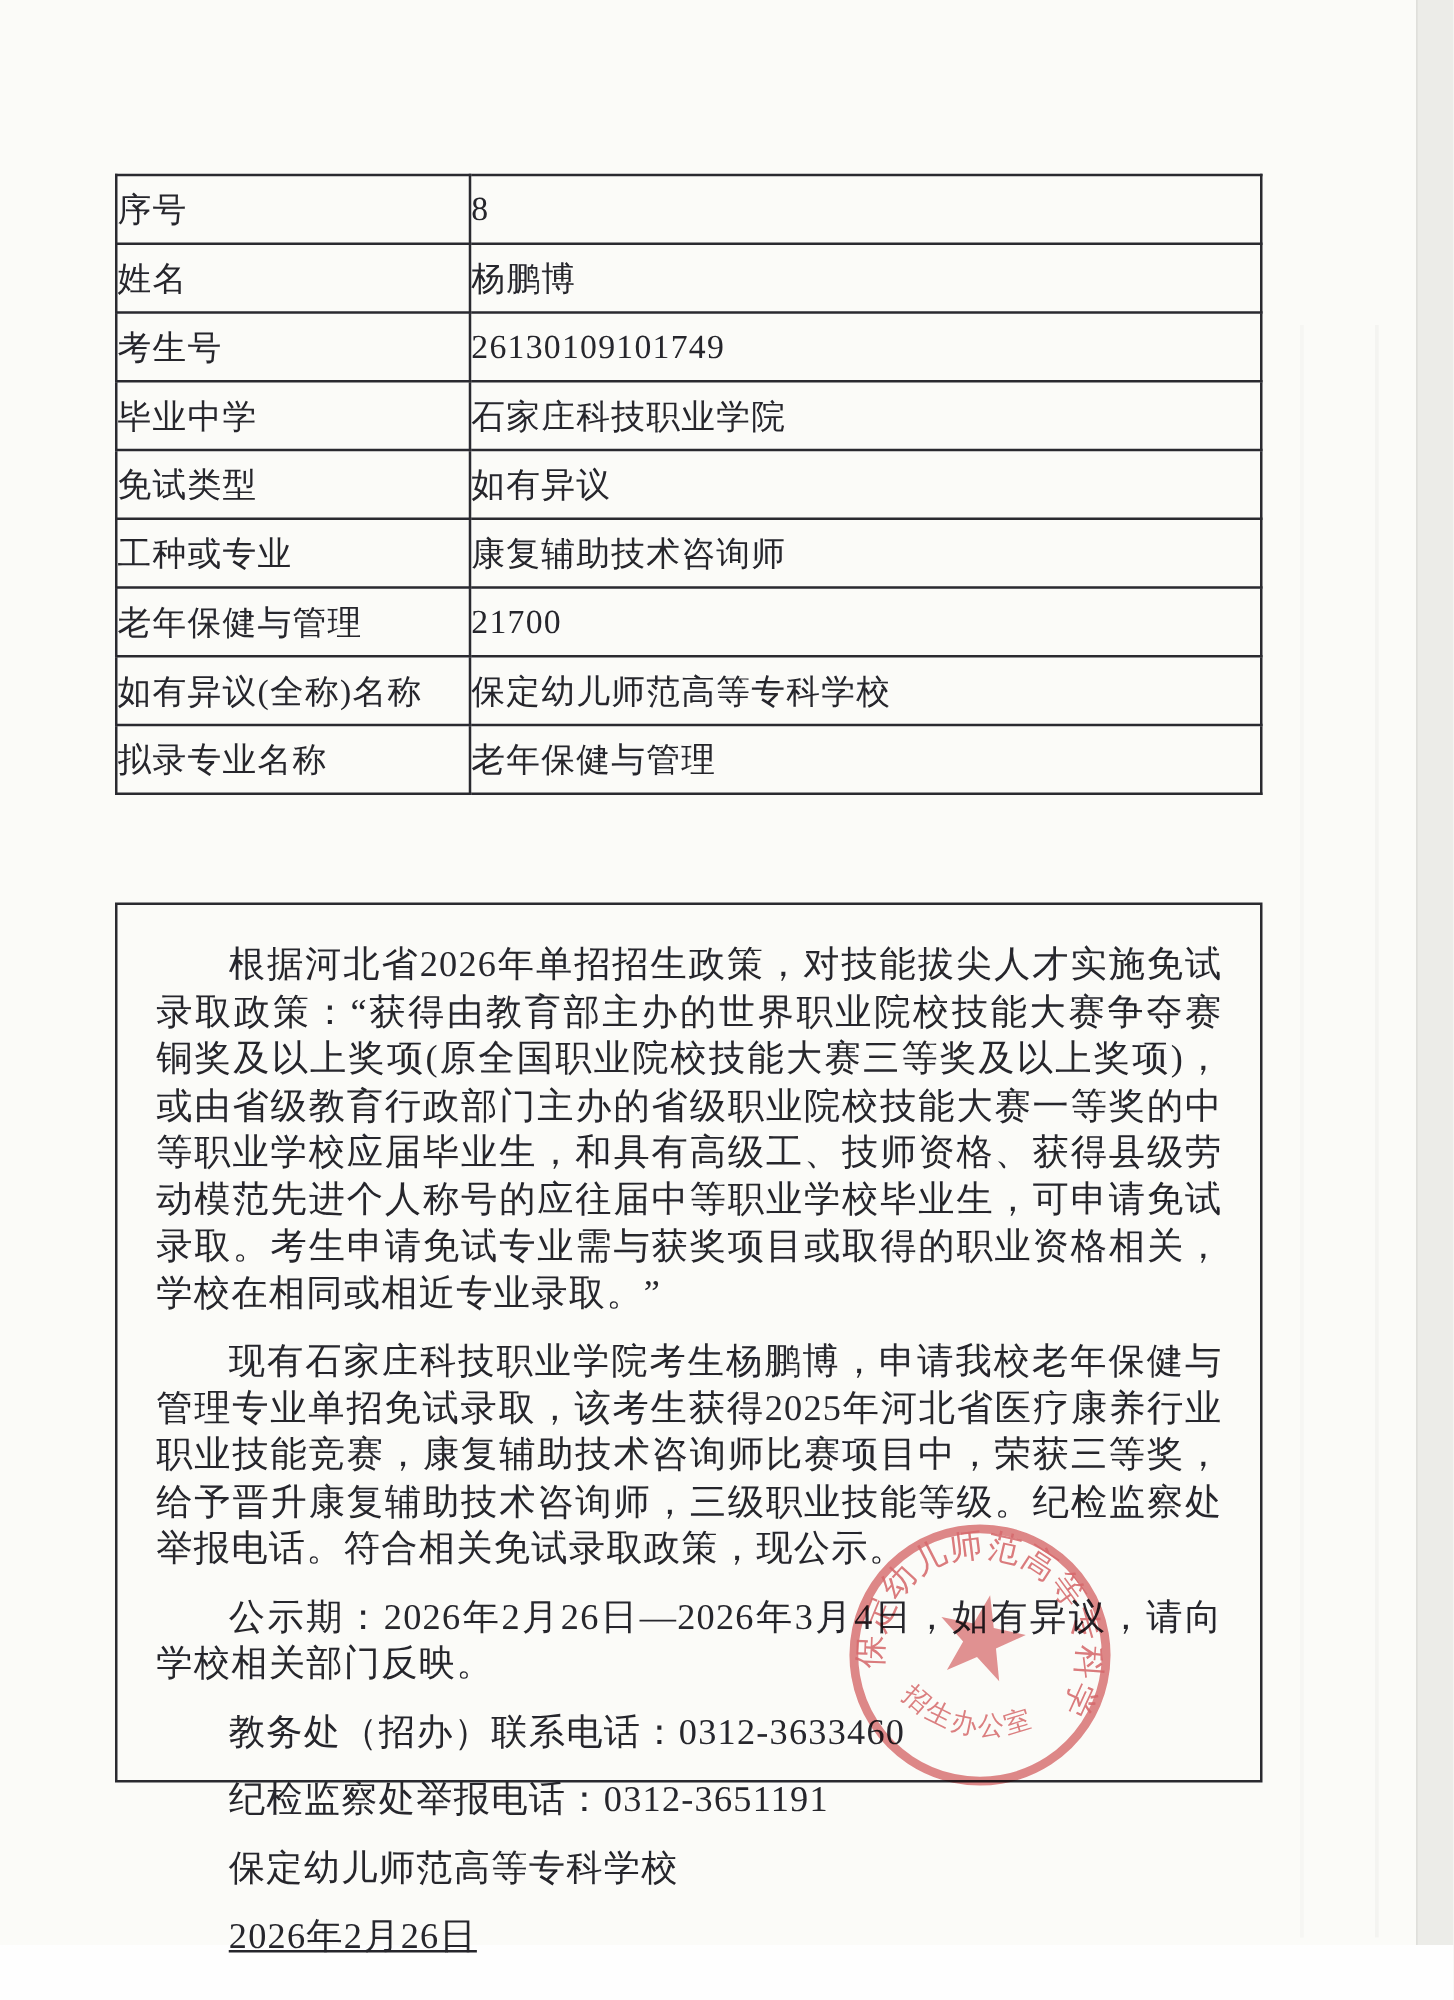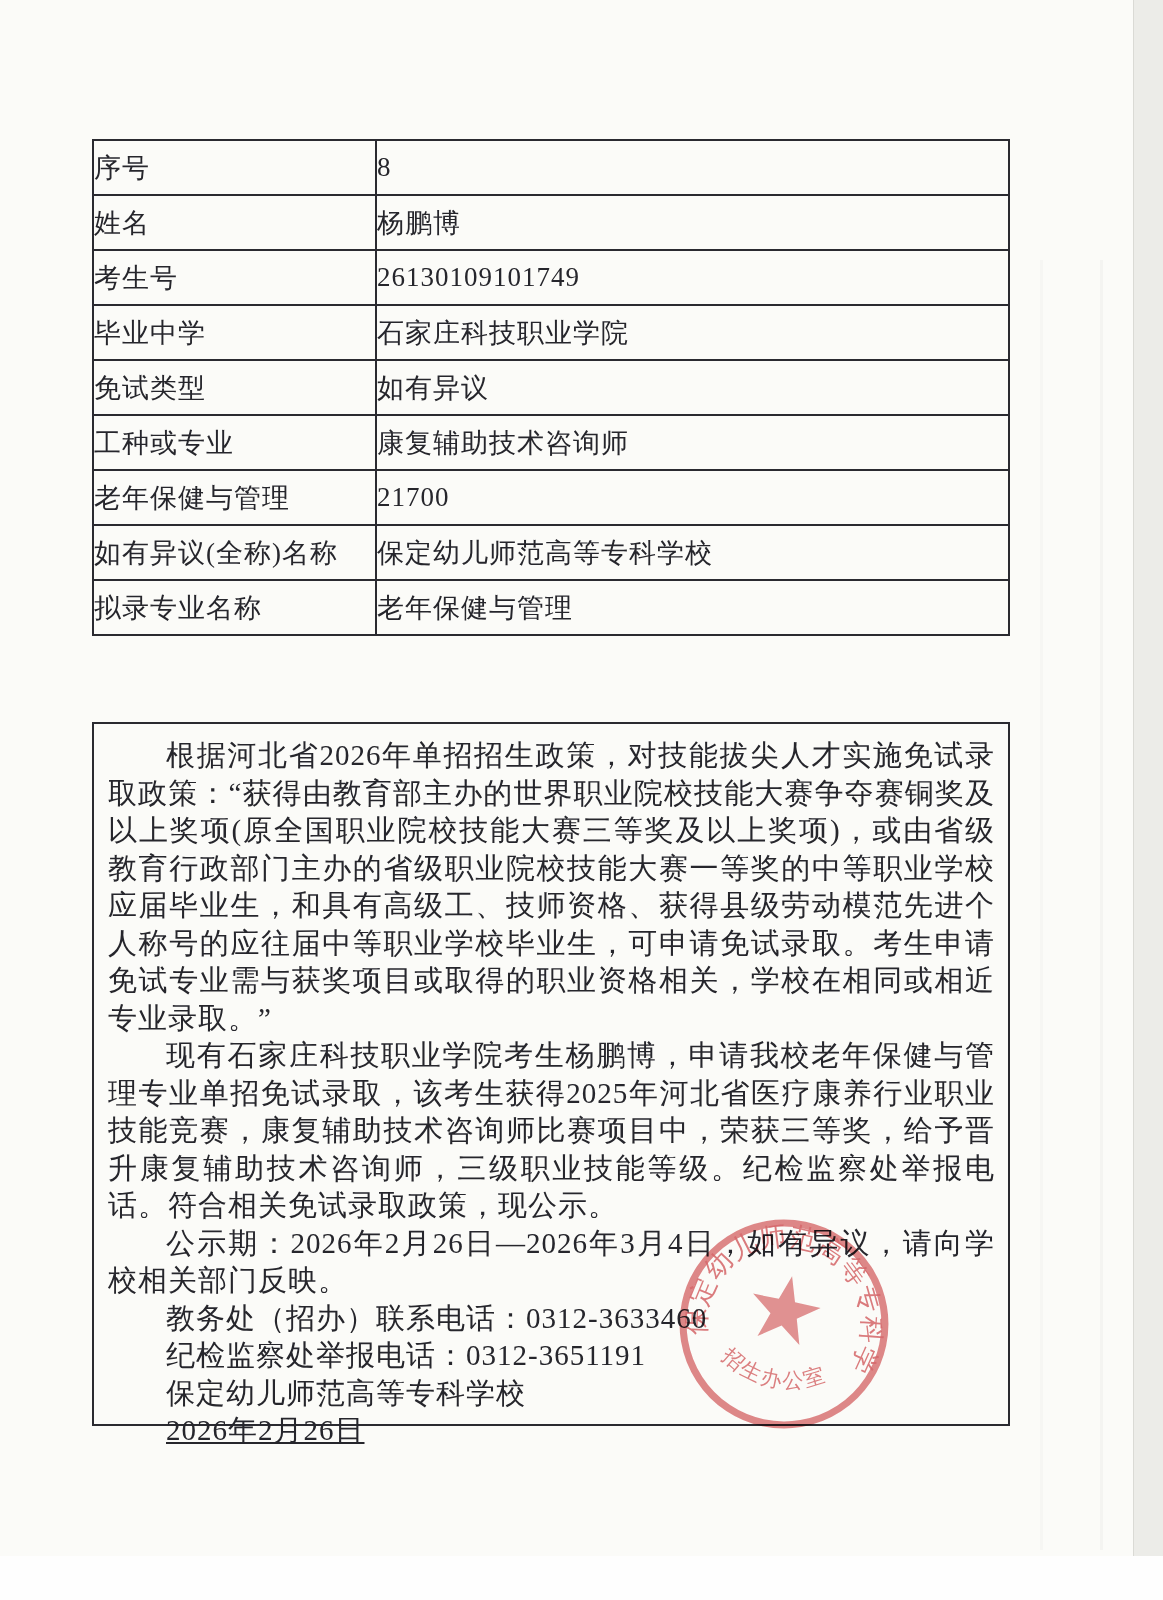--- a/index.html
+++ b/index.html
@@ -40,21 +40,21 @@
   }
   td.label-cell{width:281px;}
   
   .notice-box{
     position:absolute;left:92px;top:722px;width:918px;height:704px;
     border:2px solid #2a2a30;box-sizing:border-box;
     padding:13px 13px 0 14px;
     font-size:29px;line-height:37.5px;
     letter-spacing:1px;
   }
-  .notice-box p{margin:0;text-indent:2em;text-align:justify;}
+  .notice-box p{margin:17px;text-indent:2em;text-align:justify;}
   .contact-line{margin:0;text-indent:0;}
   .sig-school{margin:0;text-align:right;padding-right:84px;}
   .sig-date{margin:0;text-align:right;padding-right:176px;text-decoration:underline;}
   
   .stamp{
     position:absolute;left:672px;top:1212px;width:224px;height:224px;
     transform:rotate(12deg);
     mix-blend-mode:multiply;opacity:0.88;
     pointer-events:none;
   }

